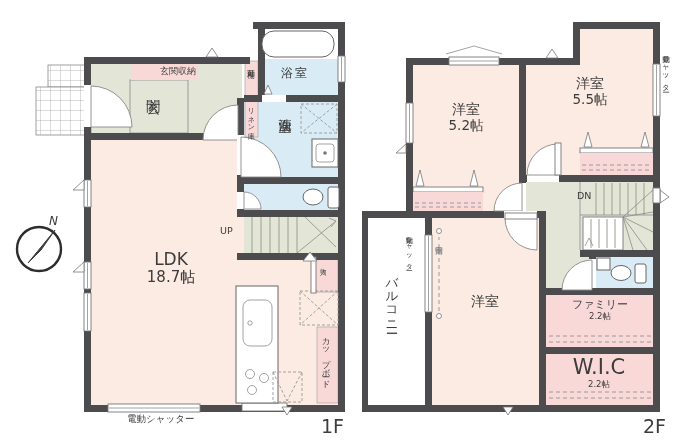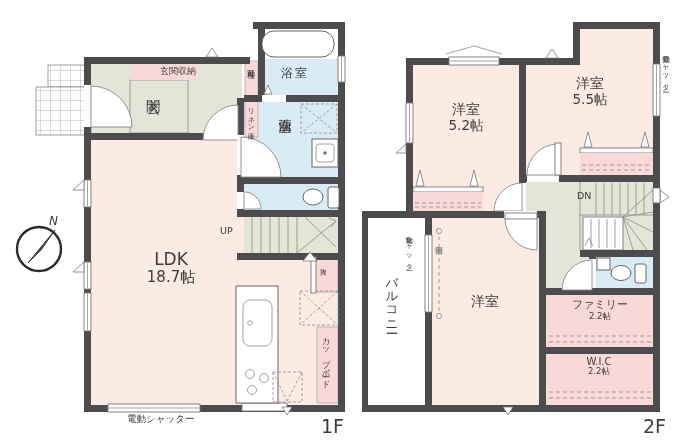--- a/index.html
+++ b/index.html
@@ -278,21 +278,21 @@
 </div>
 <div class="lbl c" style="left:435px;top:294px;width:100px;">
   <div style="font-size:14px;">洋室</div>
 </div>
 <span class="lbl" style="left:577px;top:191px;font-size:9.5px;">DN</span>
 <div class="lbl c" style="left:541px;top:299px;width:118px;">
   <div style="font-size:11px;">ファミリー</div>
   <div style="font-size:8.5px;margin-top:1px;"><span class="pinkbg">2.2帖</span></div>
 </div>
 <div class="lbl c" style="left:549px;top:356px;width:100px;">
-  <div style="font-size:10px;">W.I.C</div>
+  <div style="font-size:21px;">W.I.C</div>
   <div style="font-size:8.5px;"><span class="pinkbg">2.2帖</span></div>
 </div>
 <span class="lbl v" style="left:385px;top:268px;font-size:12.5px;">バルコニー</span>
 <span class="lbl v" style="left:404px;top:231px;font-size:7px;color:#444;">電動シャッター</span>
 <span class="lbl v" style="left:661px;top:50px;font-size:7.5px;">電動シャッター</span>
 <span class="lbl v" style="left:434px;top:240px;font-size:7.5px;color:#888;background:var(--room,#fcebe2);">室内物干</span>
 <span class="lbl" style="left:643px;top:416px;font-size:19px;">2F</span>
 
 </div>
 

